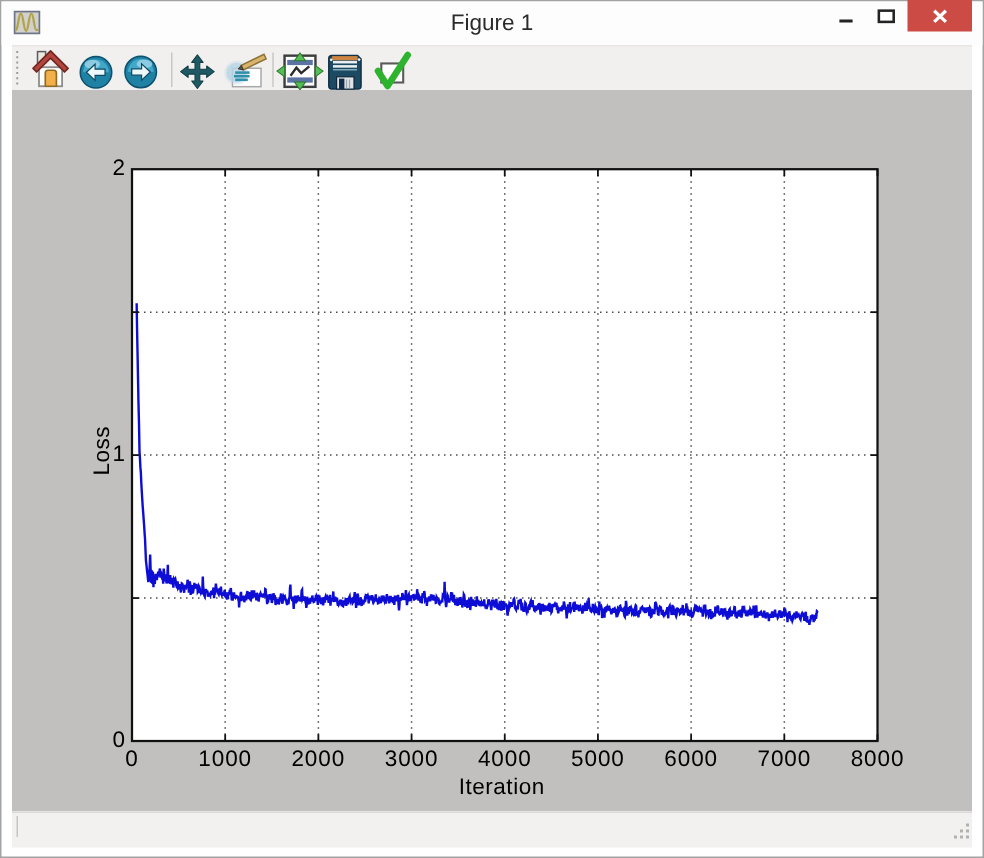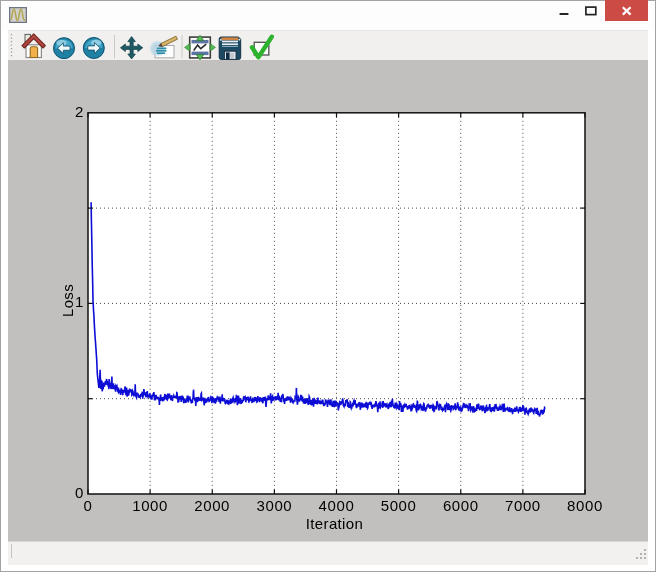--- a/index.html
+++ b/index.html
@@ -14,20 +14,21 @@
 .tk{stroke:#101010;stroke-width:1.2}
 .tl{font-size:15px;fill:#000;letter-spacing:0.6px}
 .al{font-size:15px;fill:#000;letter-spacing:0.35px}
 </style></head><body>
 <div id="win">
   <div id="titlebar" class="abs"></div>
   <svg class="abs" style="left:9px;top:7px" width="18" height="16" viewBox="0 0 18 16">
     <rect x="0.65" y="0.65" width="16.7" height="14.7" fill="#d2d1ce" stroke="#6e7587" stroke-width="1.3"></rect>
     <path d="M1.3 13.2 C2.3 13.2 2.6 11 3.2 7.5 C3.8 3.8 4.2 2.1 4.9 2.1 C5.6 2.1 6 3.8 6.6 7.5 C7.2 11 7.5 13.6 8.4 13.6 C9.3 13.6 9.6 11 10.2 7.5 C10.8 3.8 11.2 2.1 11.9 2.1 C12.6 2.1 13 3.8 13.6 7.5 C14.1 10.6 14.4 12.9 15.2 12.9 L16.6 12.9" fill="none" stroke="#b1a54c" stroke-width="1.5"></path>
   </svg>
+  <div id="title" class="abs">Figure 1</div>
   <svg class="abs" style="left:547px;top:0" width="109" height="22" viewBox="0 0 109 22">
     <rect x="58" y="0" width="43" height="21" fill="#cd4b45"></rect>
     <line x1="12.6" y1="14" x2="21.4" y2="14" stroke="#232323" stroke-width="2"></line>
     <rect x="38.9" y="7.1" width="9.9" height="7.5" fill="none" stroke="#232323" stroke-width="1.7"></rect>
     <path d="M75.8 7.2 L83.6 14.6 M83.6 7.2 L75.8 14.6" stroke="#ffffff" stroke-width="2.2"></path>
   </svg>
   <div id="toolbar" class="abs"></div>
   <svg class="abs" style="left:8px;top:30px" width="640" height="30" viewBox="0 0 640 30">
     <g stroke="#9b9a98" stroke-width="1.3" stroke-dasharray="1.3 2.2">
       <line x1="3.5" y1="4" x2="3.5" y2="28"></line>

